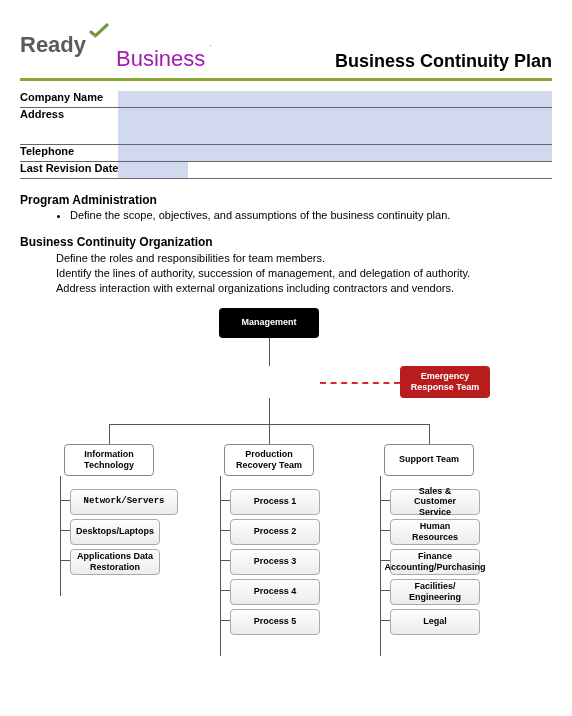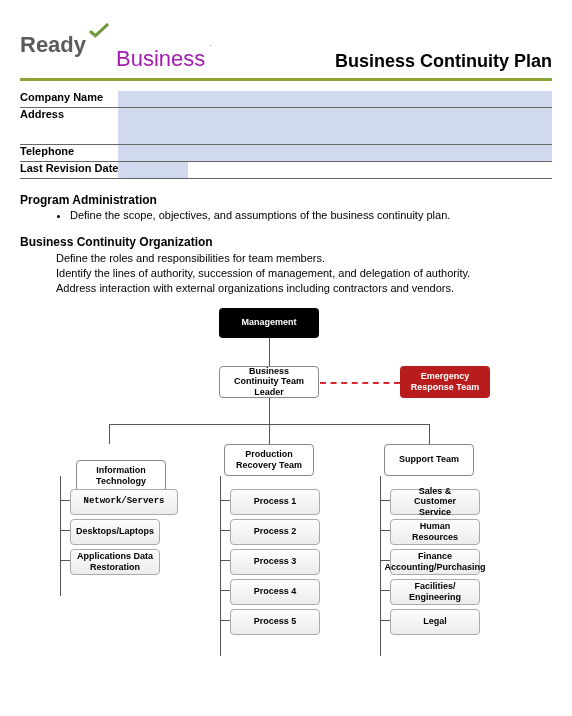--- a/index.html
+++ b/index.html
@@ -123,24 +123,23 @@
   <div class="conn h" style="left:200px; top:312px; width:10px;"></div>
 
   <div class="conn v" style="left:360px; top:168px; height:180px;"></div>
   <div class="conn h" style="left:360px; top:192px; width:10px;"></div>
   <div class="conn h" style="left:360px; top:222px; width:10px;"></div>
   <div class="conn h" style="left:360px; top:252px; width:10px;"></div>
   <div class="conn h" style="left:360px; top:282px; width:10px;"></div>
   <div class="conn h" style="left:360px; top:312px; width:10px;"></div>
 
   <div class="node black" style="left:199px; top:0; width:100px; height:30px;">Management</div>
-  <div class="node white" style="left:199px; top:58px; width:100px; height:32px;">Business Continuity Team Leader</div>
   <div class="node red" style="left:380px; top:58px; width:90px; height:32px;">Emergency Response Team</div>
 
-  <div class="node white" style="left:56px; top:136px; width:90px; height:32px;margin-top:16px;">Information Technology</div>
+  <div class="node white" style="left:44px; top:136px; width:90px; height:32px;">Information Technology</div>
   <div class="node white" style="left:204px; top:136px; width:90px; height:32px;">Production Recovery Team</div>
   <div class="node white" style="left:364px; top:136px; width:90px; height:32px;">Support Team</div>
 
   <div class="node gray" style="left:50px; top:181px; width:108px; height:22px;font-family:Liberation Mono, monospace;">Network/Servers</div>
   <div class="node gray" style="left:50px; top:211px; width:90px; height:22px;">Desktops/Laptops</div>
   <div class="node gray" style="left:50px; top:241px; width:90px; height:26px;">Applications Data Restoration</div>
 
   <div class="node gray" style="left:210px; top:181px; width:90px; height:22px;">Process 1</div>
   <div class="node gray" style="left:210px; top:211px; width:90px; height:22px;">Process 2</div>
   <div class="node gray" style="left:210px; top:241px; width:90px; height:22px;">Process 3</div>

